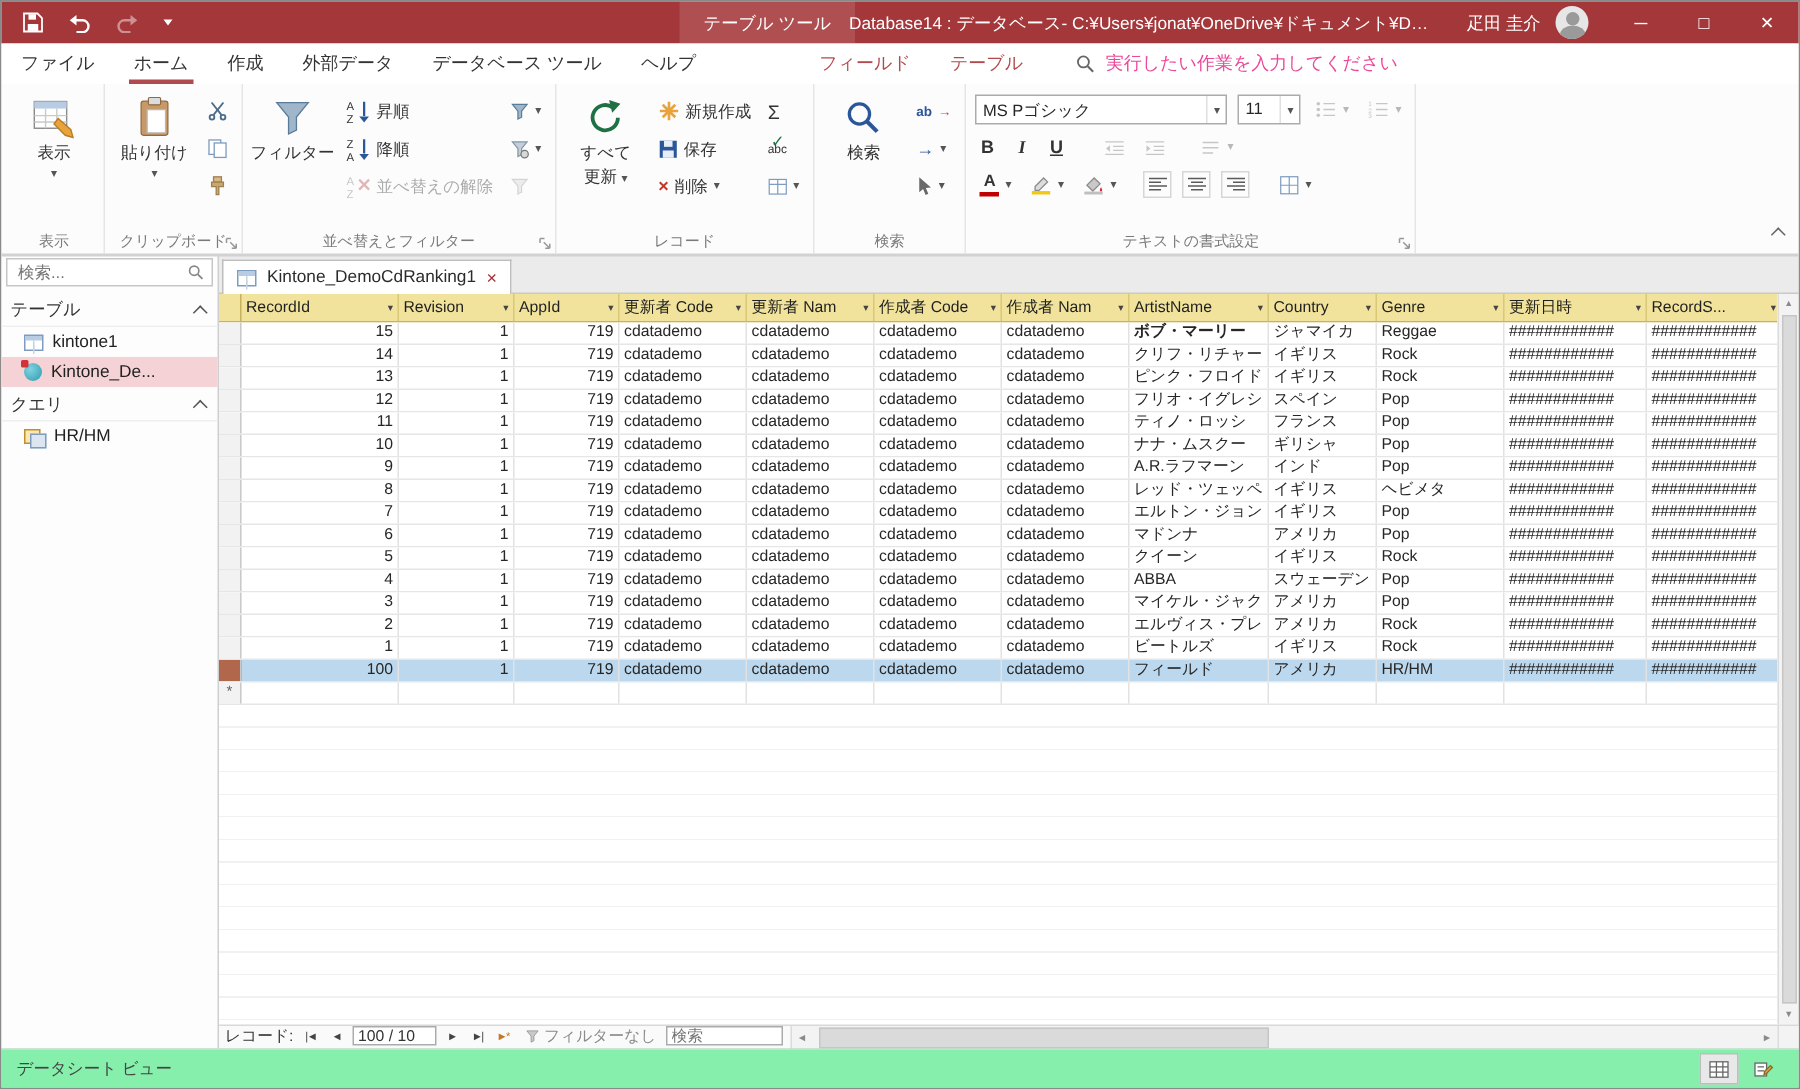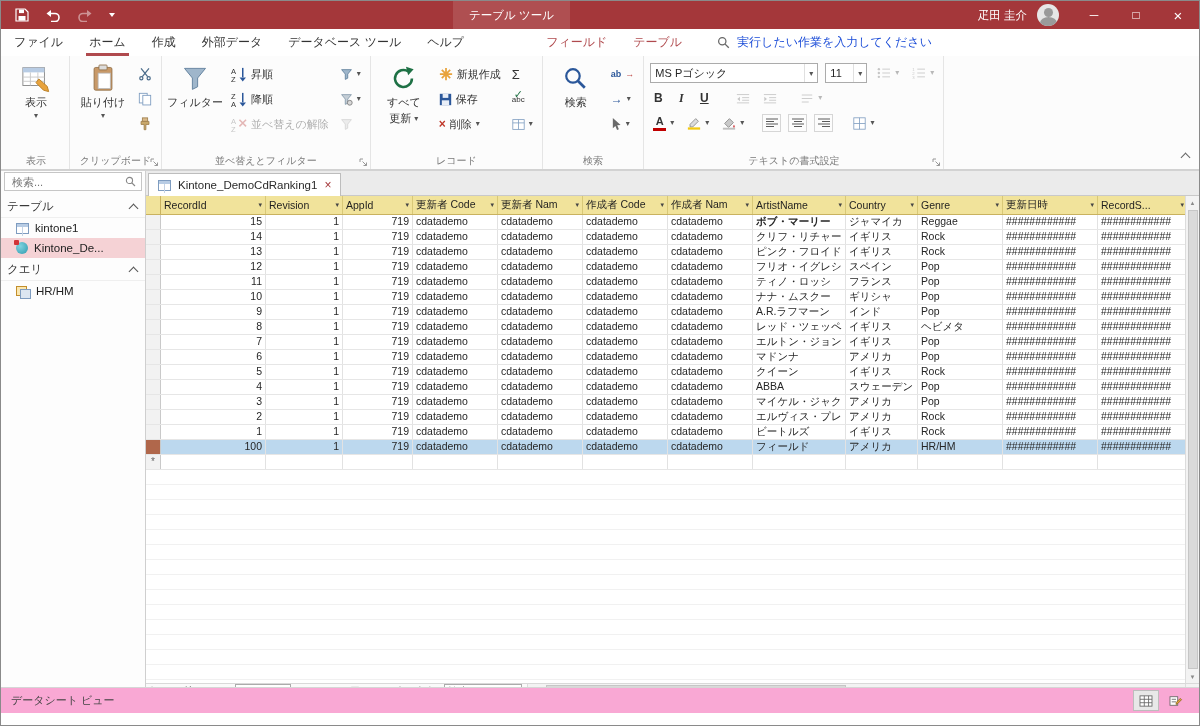--- a/index.html
+++ b/index.html
@@ -20,21 +20,21 @@
   .avatar b{position:absolute;left:2.5px;top:13px;width:17px;height:12px;border-radius:50% 50% 0 0;background:#9a9a9a;}
   .wbtn{width:42px;height:28px;display:flex;align-items:center;justify-content:center;font-size:12px;}
   .wbtn.close{font-size:15px;}
 
   
   .tabsrow{position:absolute;top:28px;left:0;right:0;height:27px;background:#fff;display:flex;align-items:stretch;}
   .tab{display:flex;align-items:center;padding:0 13px;font-size:12px;color:#333;position:relative;}
   .tab.active::after{content:"";position:absolute;left:10px;right:10px;bottom:0;height:3px;background:#B04A4E;}
   .tab.contextual{color:#B04A4E;}
   .tab.ctx-first{margin-left:56px;}
-  .tellme{display:flex;align-items:center;gap:7px;margin-left:22px;color:#1d4ed8;font-size:12px;}
+  .tellme{display:flex;align-items:center;gap:7px;margin-left:22px;color:#ec4899;font-size:12px;}
 
   
   .ribbon{position:absolute;top:55px;left:0;right:0;height:114px;background:#FCFCFC;border-bottom:1px solid #D2D2D2;display:flex;align-items:stretch;box-sizing:border-box;padding-left:2px;}
   .rgroup{position:relative;border-right:1px solid #E5E5E5;padding:3px 6px 17px 6px;display:flex;gap:5px;align-items:flex-start;}
   .rgroup-label{position:absolute;bottom:1px;left:0;right:0;text-align:center;color:#7a7a7a;font-size:10px;white-space:nowrap;}
   .launcher{position:absolute;right:2px;bottom:2px;opacity:.75;}
   .collapse{margin-left:auto;align-self:flex-end;padding:0 10px 6px 0;color:#666;}
   .bigbtn{display:flex;flex-direction:column;align-items:center;width:54px;padding-top:3px;gap:2px;flex:none;}
   .bicon{height:32px;display:flex;align-items:center;justify-content:center;}
   .blabel{text-align:center;line-height:1.25;color:#333;white-space:nowrap;}
@@ -109,21 +109,21 @@
   .poscell{width:56px;height:13px;border:1px solid #ABABAB;background:#fff;display:flex;align-items:center;padding:0 3px;box-sizing:border-box;margin:0 2px;font-size:10.5px;}
   .filterflag{display:flex;align-items:center;gap:3px;color:#8a8a8a;margin:0 6px;white-space:nowrap;}
   .recsearch{width:78px;height:13px;border:1px solid #ABABAB;background:#fff;box-sizing:border-box;font-size:10.5px;font-family:inherit;outline:none;padding:0 3px;color:#333;}
   .hscroll{flex:1;height:16px;display:flex;align-items:center;background:#F3F3F3;border-left:1px solid #DCDCDC;margin-left:5px;}
   .hscroll .arr{width:14px;text-align:center;color:#8a8a8a;font-size:7px;}
   .htrack{flex:1;height:16px;position:relative;}
   .hthumb{position:absolute;left:4px;top:1px;bottom:1px;width:300px;background:#DADADA;border:1px solid #C6C6C6;box-sizing:border-box;}
   .corner{width:14px;height:16px;background:#F3F3F3;border-left:1px solid #DCDCDC;box-sizing:border-box;}
 
   
-  .statusbar{position:absolute;left:0;right:0;bottom:12px;height:26px;background:#f9a8d4;border-top:1px solid #D6D6D6;box-sizing:border-box;display:flex;align-items:center;padding:0 10px;color:#444;}
+  .statusbar{position:absolute;left:0;right:0;bottom:0;height:26px;background:#86efac;border-top:1px solid #D6D6D6;box-sizing:border-box;display:flex;align-items:center;padding:0 10px;color:#444;}
   .statusbar .sright{margin-left:auto;display:flex;gap:4px;align-items:center;}
   .viewbtn{width:24px;height:19px;display:flex;align-items:center;justify-content:center;border:1px solid transparent;}
   .viewbtn.active{background:#E8E8E8;border-color:#BDBDBD;}
   svg{display:block;}
 </style>
 </head>
 <body>
 
 <div class="window">
 
@@ -144,20 +144,21 @@
         </span>
       <span class="dim">
           <svg width="16" height="13" viewBox="0 0 16 13" style="transform:scaleX(-1)">
             <path d="M3 4.5 h7 a4 4 0 0 1 0 8 H6" fill="none" stroke="#fff" stroke-width="1.6"></path>
             <path d="M6 1 L1.5 4.5 L6 8 Z" fill="#fff"></path>
           </svg>
         </span>
       <span class="tri"></span>
     </div>
     <div class="ctx-tools">テーブル ツール</div>
+    <div class="wtitle">Database14 : データベース- C:¥Users¥jonat¥OneDrive¥ドキュメント¥D…</div>
     <div class="tb-right">
       <span class="uname">疋田 圭介</span>
       <span class="avatar">
           <i></i>
           <b></b>
         </span>
       <span class="wbtn">─</span>
       <span class="wbtn">□</span>
       <span class="wbtn close">×</span>
     </div>

